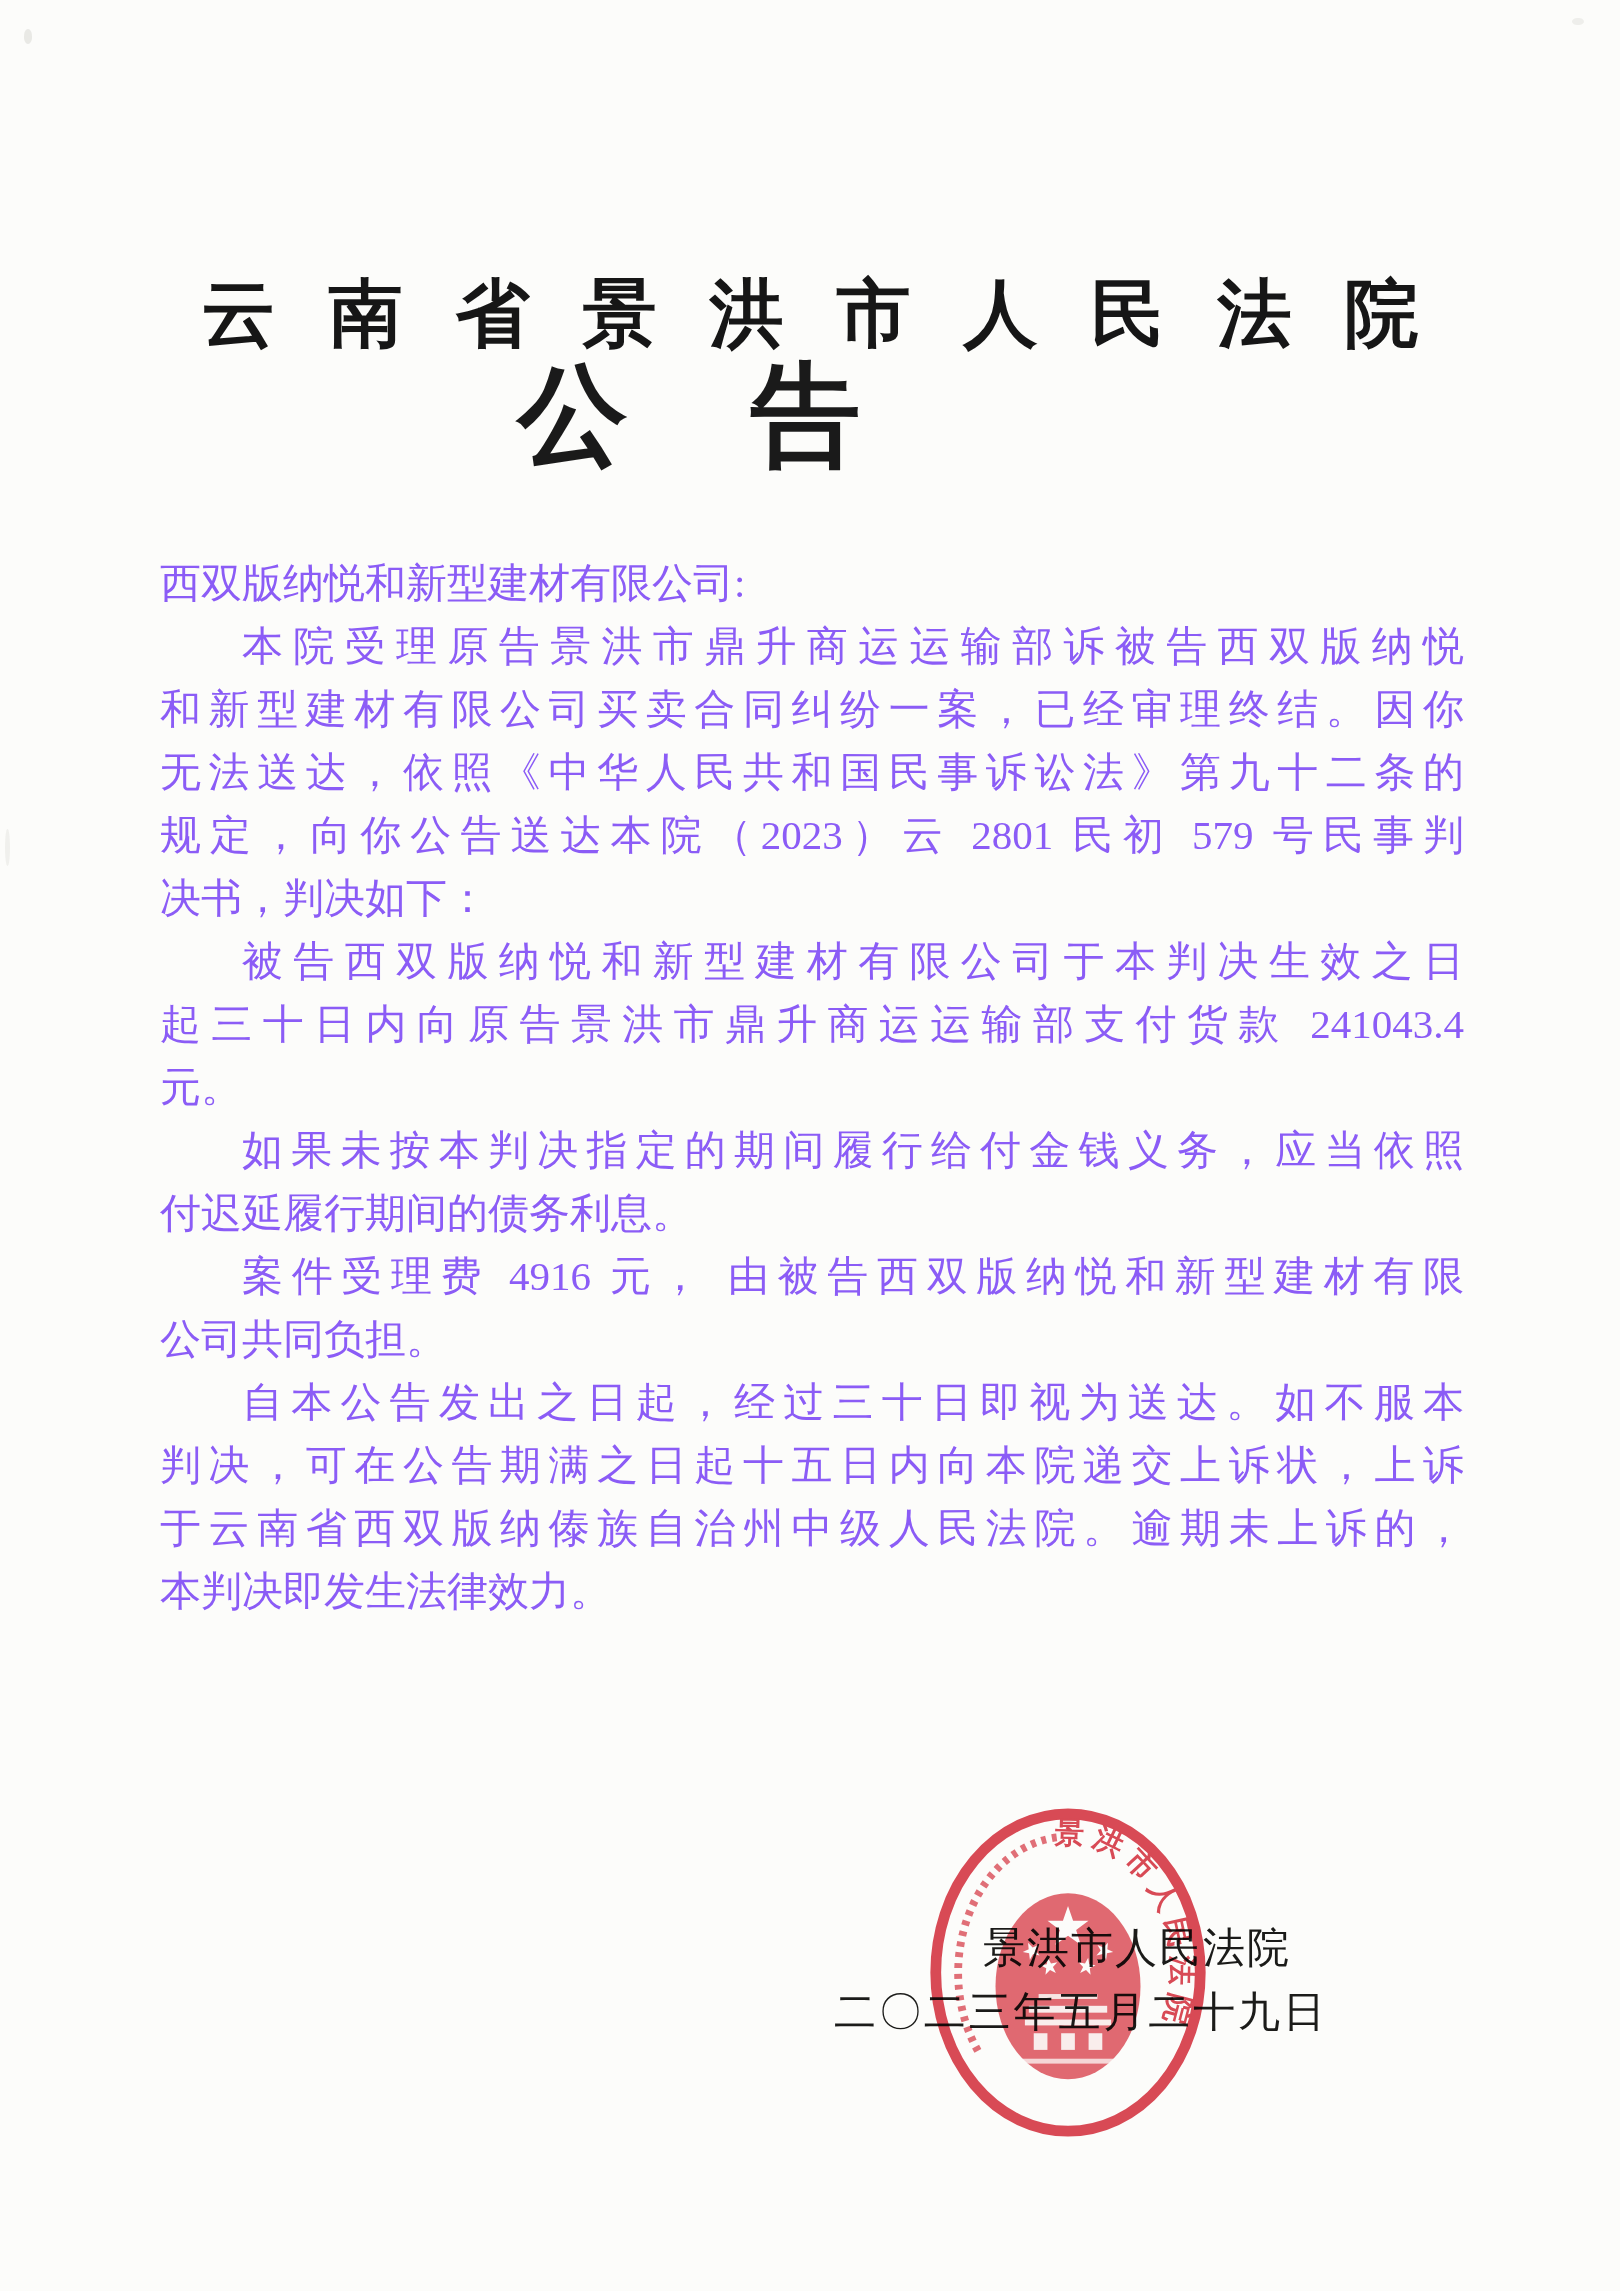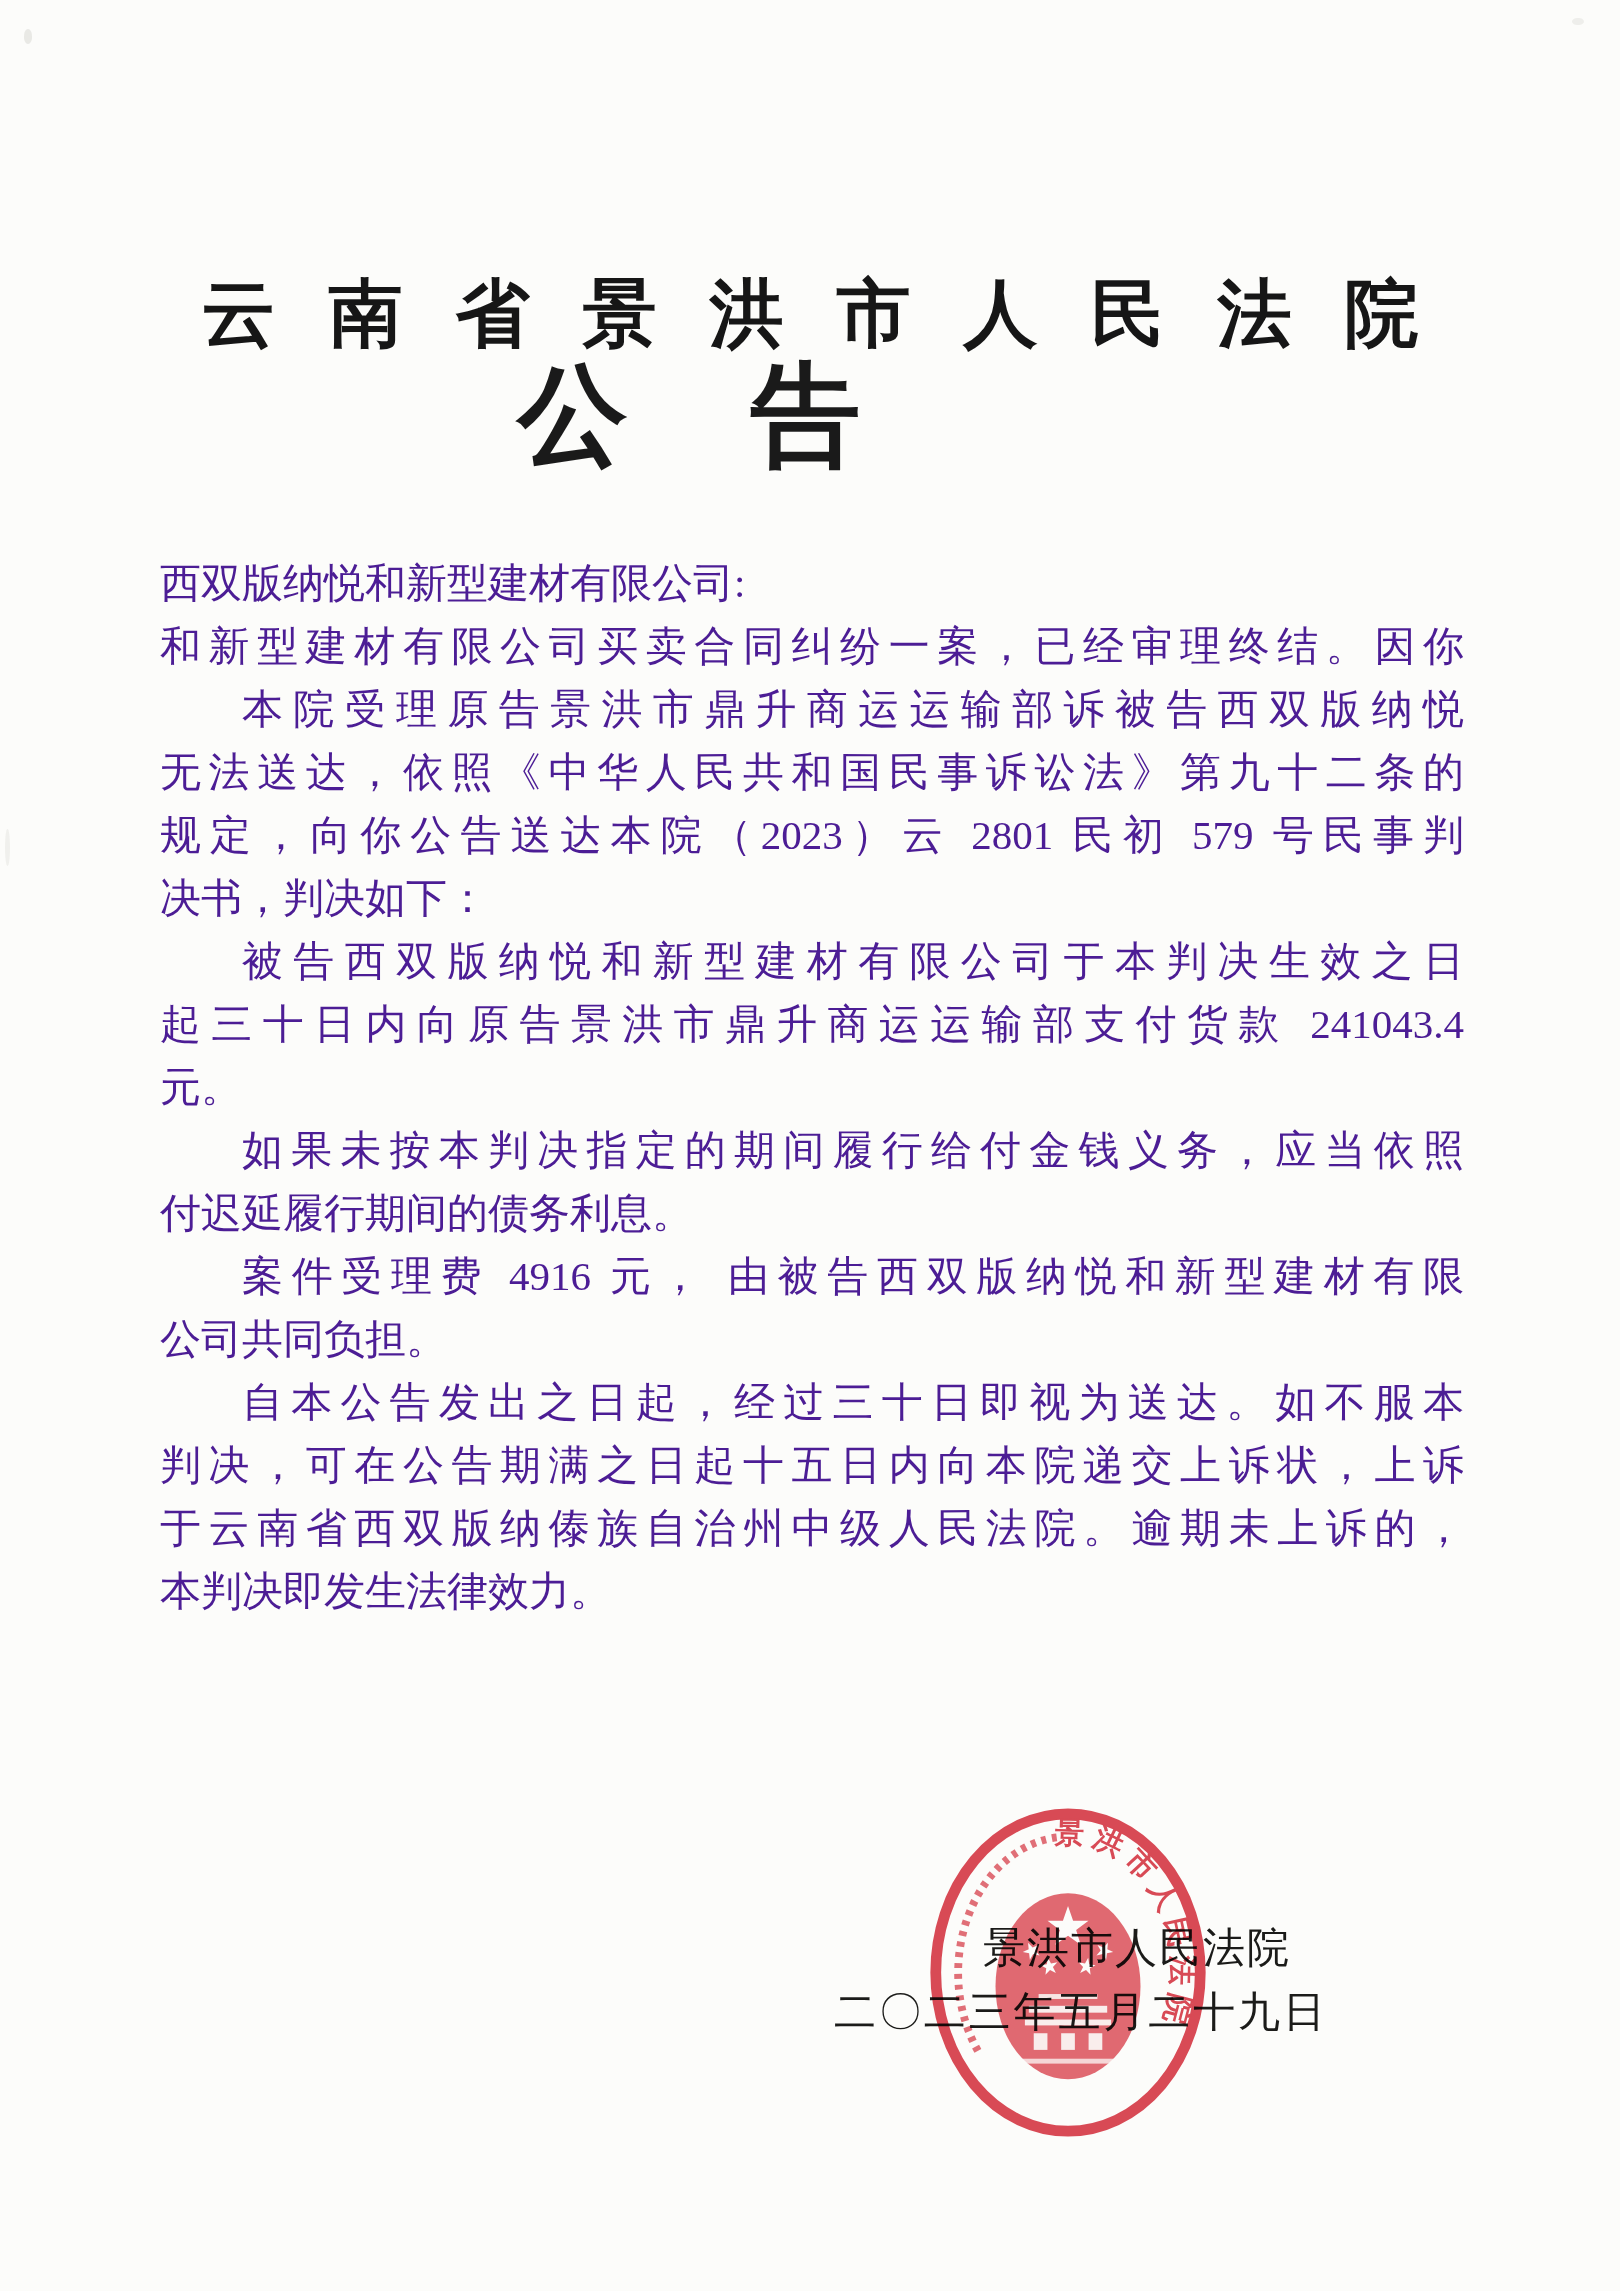--- a/index.html
+++ b/index.html
@@ -26,21 +26,21 @@
     font-size:110px;line-height:123px;
     letter-spacing:123px;text-indent:0;
     padding-right:119px;box-sizing:border-box;
     white-space:nowrap;
   }
   .body-block{
     position:absolute;left:160px;top:552px;width:1304px;
   }
   .bline{
     height:63px;line-height:63px;font-size:41px;
-    white-space:nowrap;color:#4c1d95;
+    white-space:nowrap;color:#8b5cf6;
   }
   .bline.just{white-space:normal;text-align:justify;text-align-last:justify;}
   .bline.indent{padding-left:82px;}
   .judge-line{
     position:absolute;left:160px;top:1751px;
     font-size:41px;line-height:63px;white-space:nowrap;color:#1d1d1b;
   }
   .judge-name{margin-left:54px;}
   .sig-court{
     position:absolute;left:983px;top:1924px;
@@ -73,22 +73,22 @@
   <div class="artifact a1"></div>
   <div class="artifact a2"></div>
   <div class="artifact a3"></div>
 
   <div class="court-title">云南省景洪市人民法院</div>
 
   <div class="notice-title">公告</div>
 
   <div class="body-block" id="body-lines">
       <div class="bline">西双版纳悦和新型建材有限公司:</div>
+      <div class="bline indent just">本院受理原告景洪市鼎升商运运输部诉被告西双版纳悦</div>
       <div class="bline just">和新型建材有限公司买卖合同纠纷一案，已经审理终结。因你</div>
-      <div class="bline indent just">本院受理原告景洪市鼎升商运运输部诉被告西双版纳悦</div>
       <div class="bline just">无法送达，依照《中华人民共和国民事诉讼法》第九十二条的</div>
       <div class="bline just">规定，向你公告送达本院（2023）云 2801 民初 579 号民事判</div>
       <div class="bline">决书，判决如下：</div>
       <div class="bline indent just">被告西双版纳悦和新型建材有限公司于本判决生效之日</div>
       <div class="bline just">起三十日内向原告景洪市鼎升商运运输部支付货款 241043.4</div>
       <div class="bline">元。</div>
       <div class="bline indent just">如果未按本判决指定的期间履行给付金钱义务，应当依照</div>
       <div class="bline">付迟延履行期间的债务利息。</div>
       <div class="bline indent just">案件受理费 4916 元， 由被告西双版纳悦和新型建材有限</div>
       <div class="bline">公司共同负担。</div>

